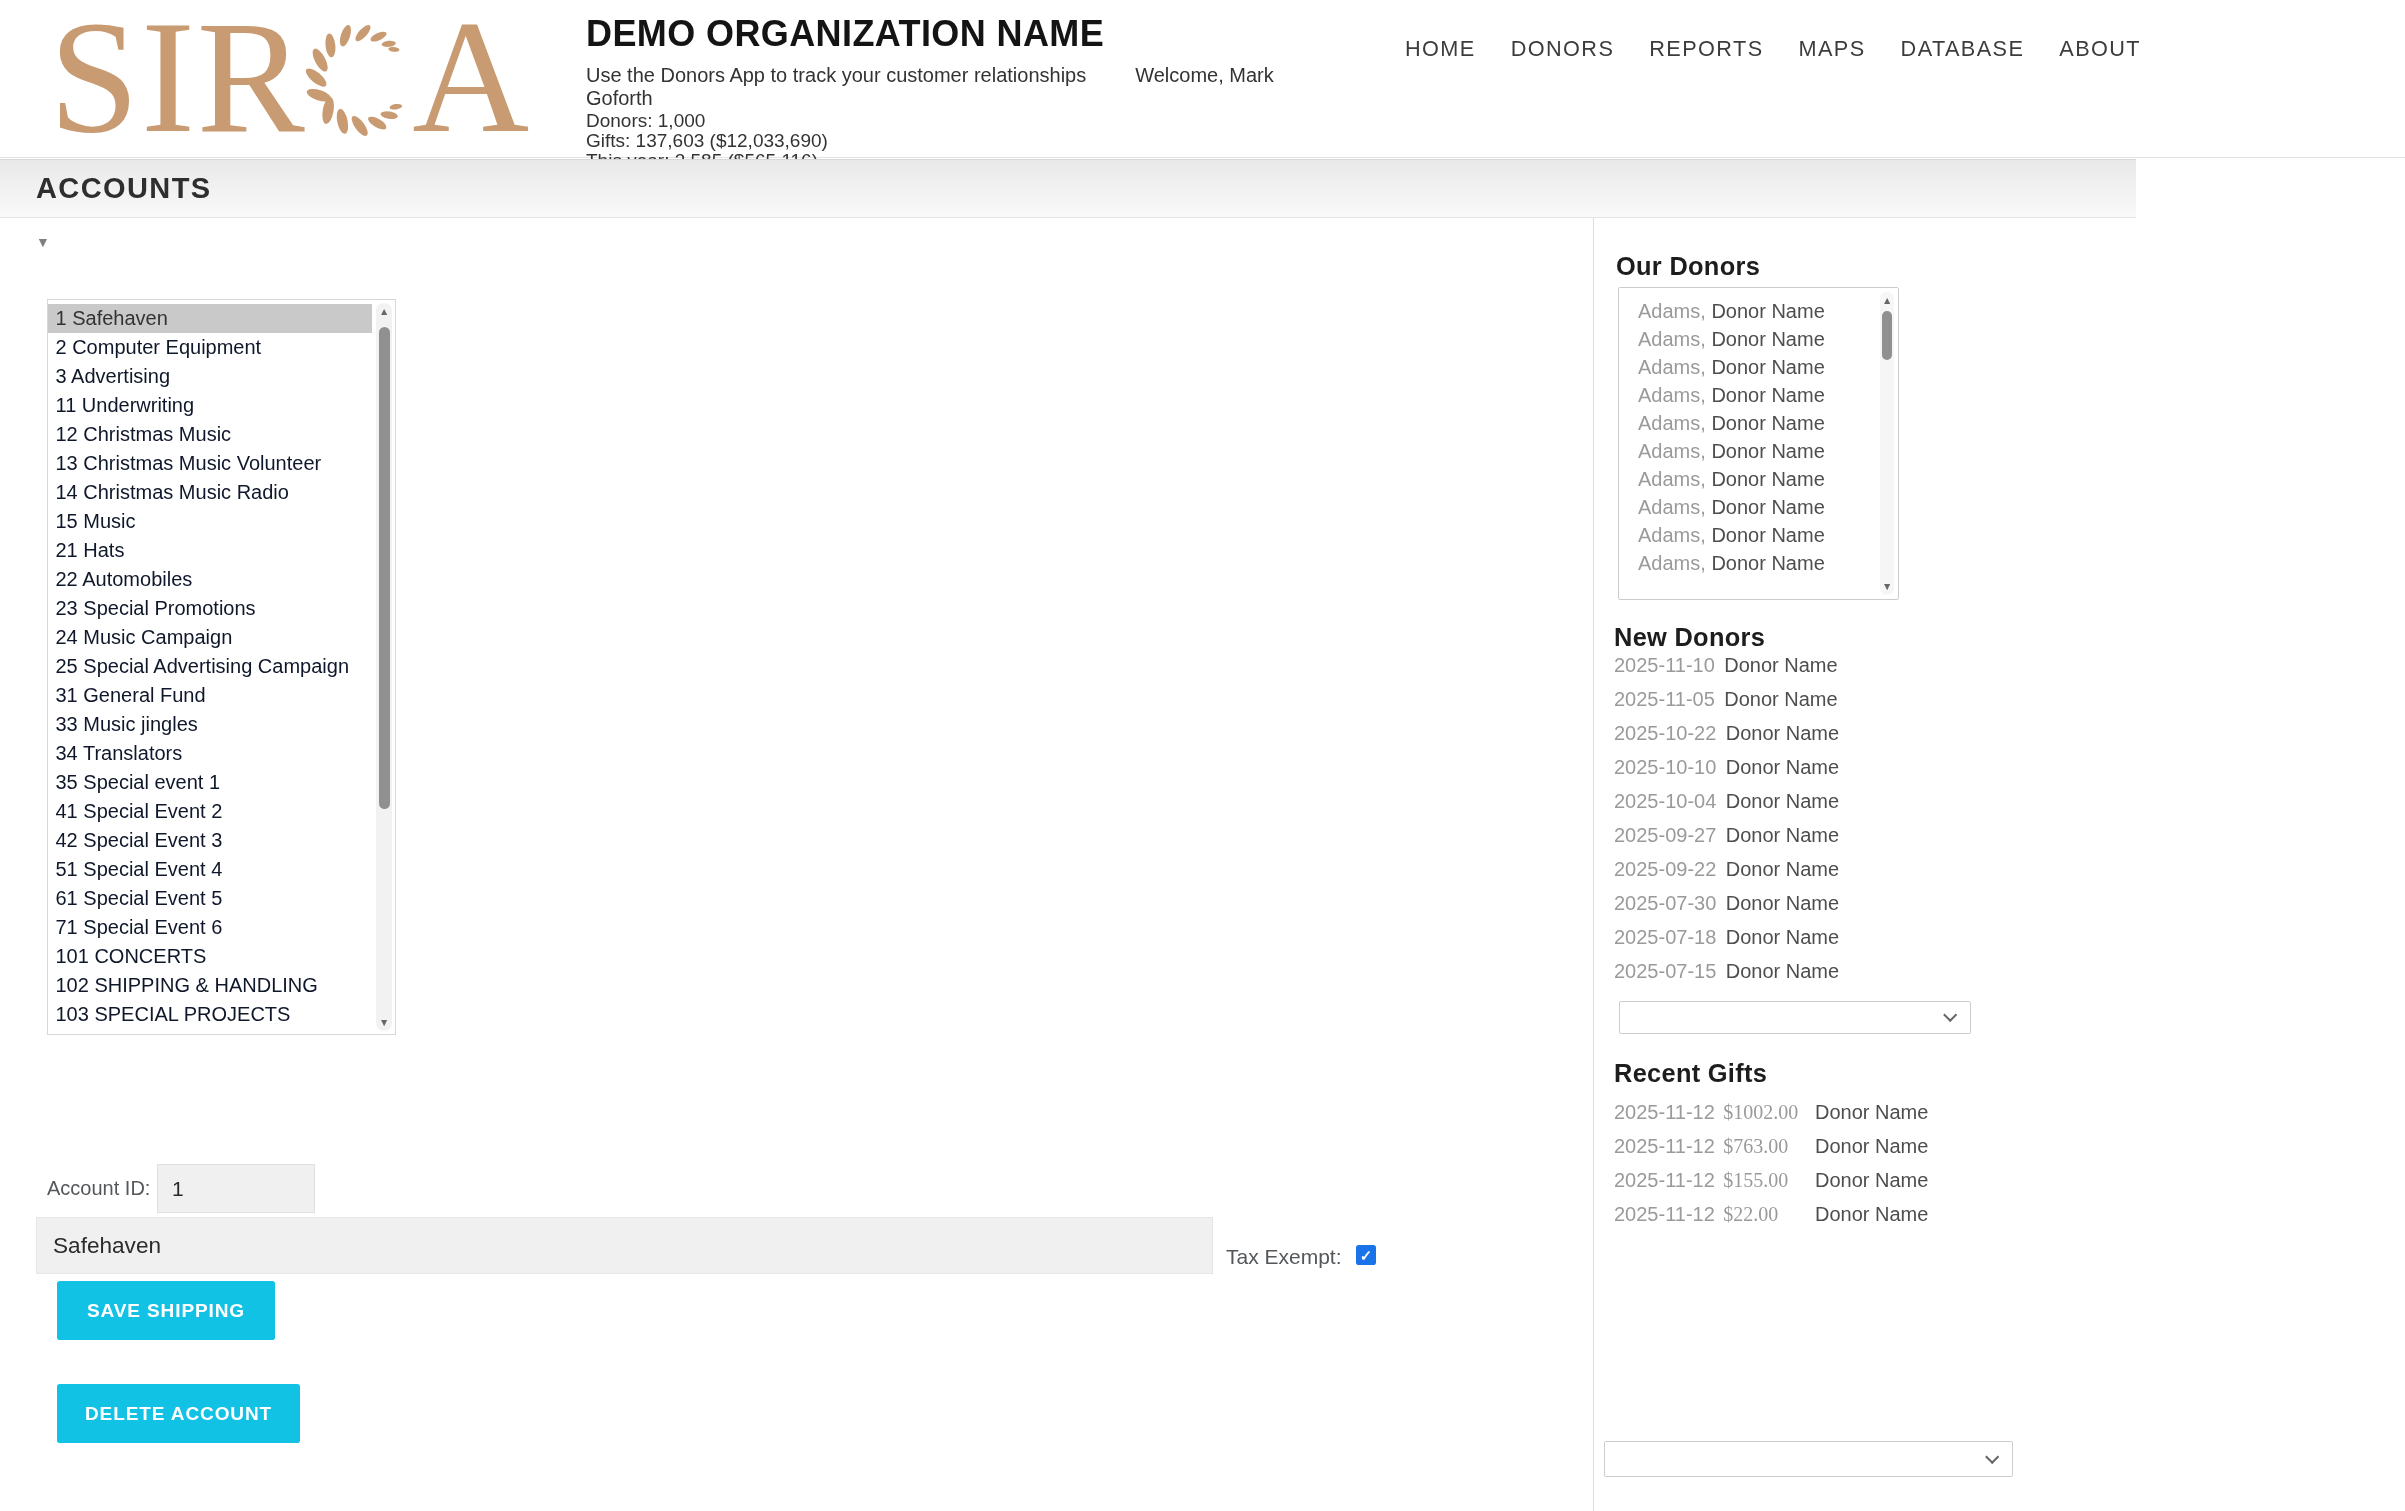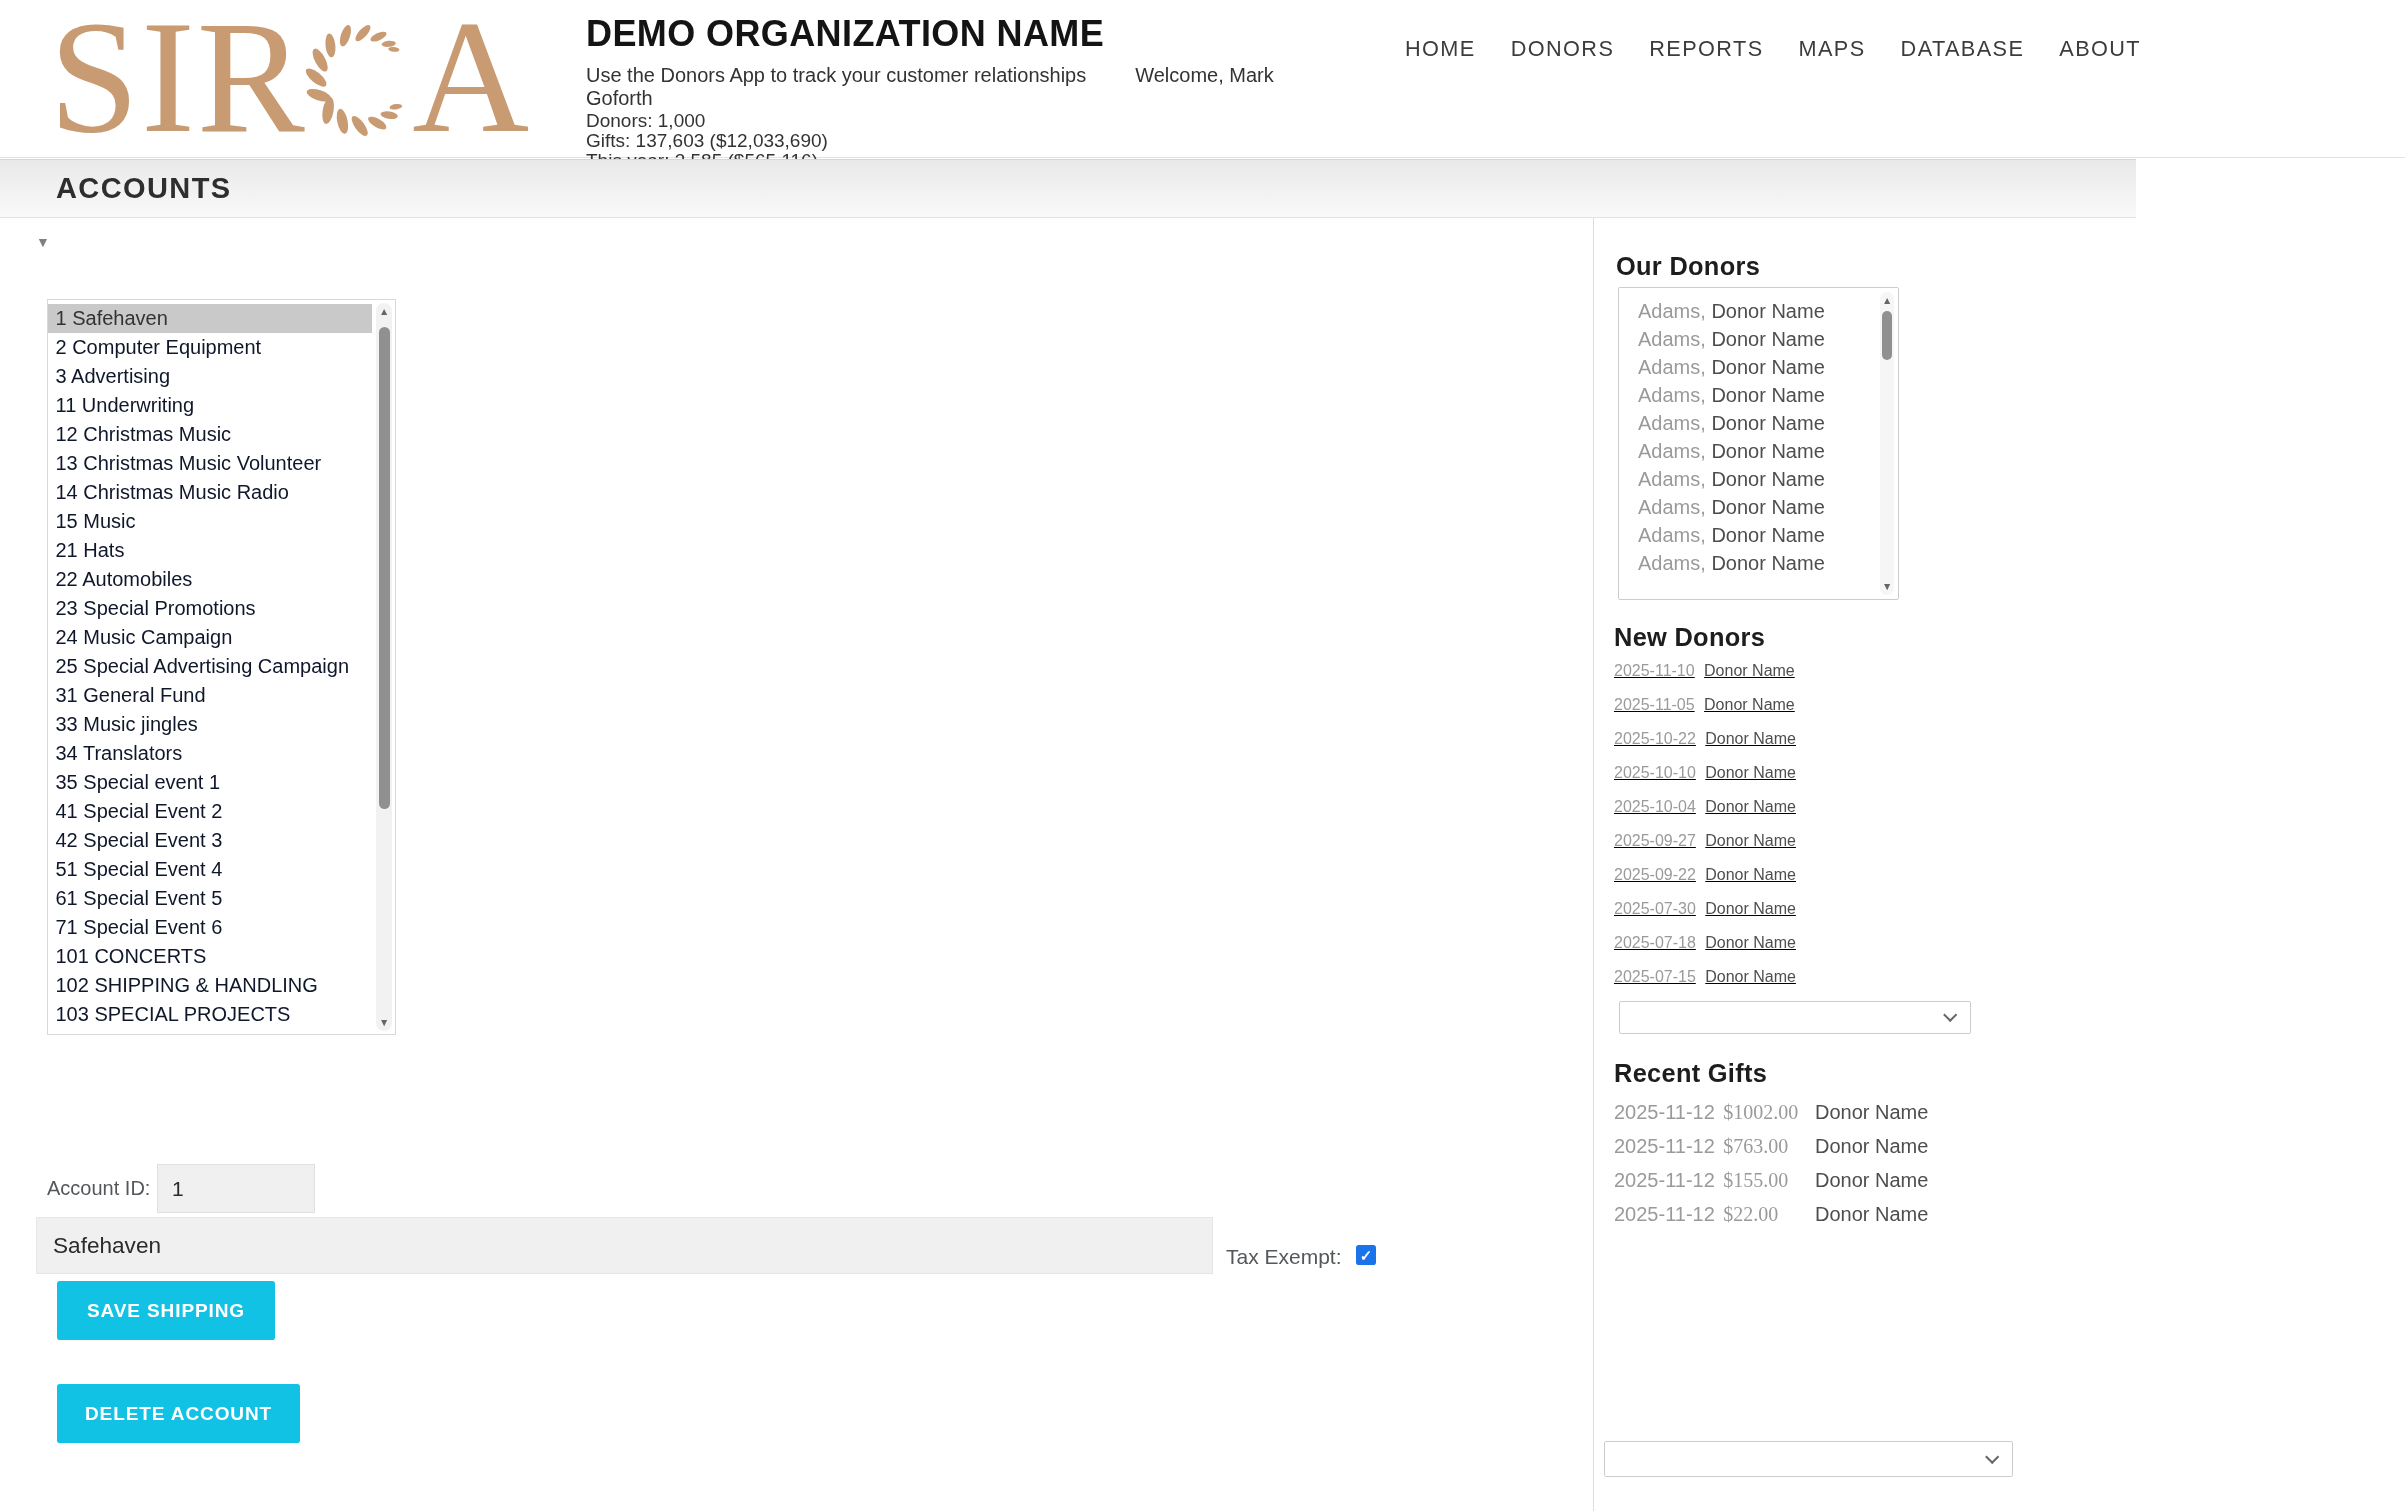--- a/index.html
+++ b/index.html
@@ -19,21 +19,21 @@
   .tagline-row .welcome { margin-left:49px; }
   .stats { margin-top:1px; font-size:19px; color:#333; }
   .stats div { line-height:20px; }
   .nav { position:absolute; left:1405px; top:36px; width:736px; display:flex; justify-content:space-between; }
   .nav-item { font-size:21.7px; color:#3c3c3c; letter-spacing:1.4px; text-decoration:none; cursor:pointer; }
 
   
   .title-bar { position:absolute; left:0; top:159px; width:2136px; height:59px;
     background:linear-gradient(#e9e9e9, #f9f9f9); border-top:0.9px solid #d6d6d6; border-bottom:0.9px solid #e3e3e3;
     display:flex; align-items:center; }
-  .title-bar h1 { margin-left:56px; font-size:29px; font-weight:600; color:#2e2e2e; letter-spacing:1.4px; }
+  .title-bar h1 { margin-left:36px; font-size:29px; font-weight:600; color:#2e2e2e; letter-spacing:1.4px; }
 
   .caret { position:absolute; left:36px; top:234px; font-size:14px; color:#808080; }
 
   
   .listbox { position:absolute; left:47px; top:299px; width:349px; height:736px;
     background:#fff; border:0.9px solid #d8d8d8; overflow:hidden; }
   .list-items { position:absolute; left:0; top:3.8px; right:22.6px; }
   .list-item { height:29px; line-height:29px; padding-left:7.5px; font-size:20px; color:#0f172a; white-space:nowrap; cursor:default; }
   .list-item.selected { background:#c9c9c9; color:#333; }
   .sb { position:absolute; right:2.8px; top:2.8px; bottom:2.8px; width:16px; background:#f2f2f2; border-radius:8.5px; }
@@ -67,21 +67,21 @@
 
   .donor-box { position:absolute; left:1618px; top:287px; width:281px; height:313px; background:#fff; border:0.9px solid #ccc; border-radius:1.9px; }
   .donor-rows { position:absolute; left:0; top:9.4px; right:24.5px; }
   .donor-row { height:28px; line-height:28px; padding-left:19px; font-size:20px; white-space:nowrap; cursor:default; }
   .muted { color:#9a9a9a; } .strong { color:#4e4e4e; }
   .sb2 { position:absolute; right:3.8px; top:3.8px; bottom:3.8px; width:14px; background:#f6f6f6; border-radius:7.5px; }
   .sb2 .sb-up,.sb2 .sb-down { width:14px; }
   .sb2 .sb-thumb { left:1.9px; width:10.4px; top:19px; height:49px; }
 
   .new-rows { position:absolute; left:1614px; top:654px; width:395px; }
-  .new-row { height:34px; display:flex; align-items:center; font-size:16px; white-space:nowrap; cursor:default;text-decoration:underline; }
+  .new-row { height:34px; display:flex; font-size:20px; white-space:nowrap; cursor:default; }
   .new-row .muted { margin-right:9.4px; }
 
   .gift-rows { position:absolute; left:1614px; top:1095px; width:414px; }
   .gift-row { height:34px; display:flex; align-items:center; font-size:20px; white-space:nowrap; cursor:default; }
   .gift-meta { width:201px; display:flex; }
   .gift-meta .amt { margin-left:8.5px;font-family:Liberation Serif, serif; }
 
   .select { position:absolute; background:#fff; border:0.9px solid #ccc; border-radius:1.9px; cursor:pointer; }
   .select-1 { left:1619px; top:1001px; width:352px; height:33px; }
   .select-2 { left:1604px; top:1441px; width:409px; height:36px; }

